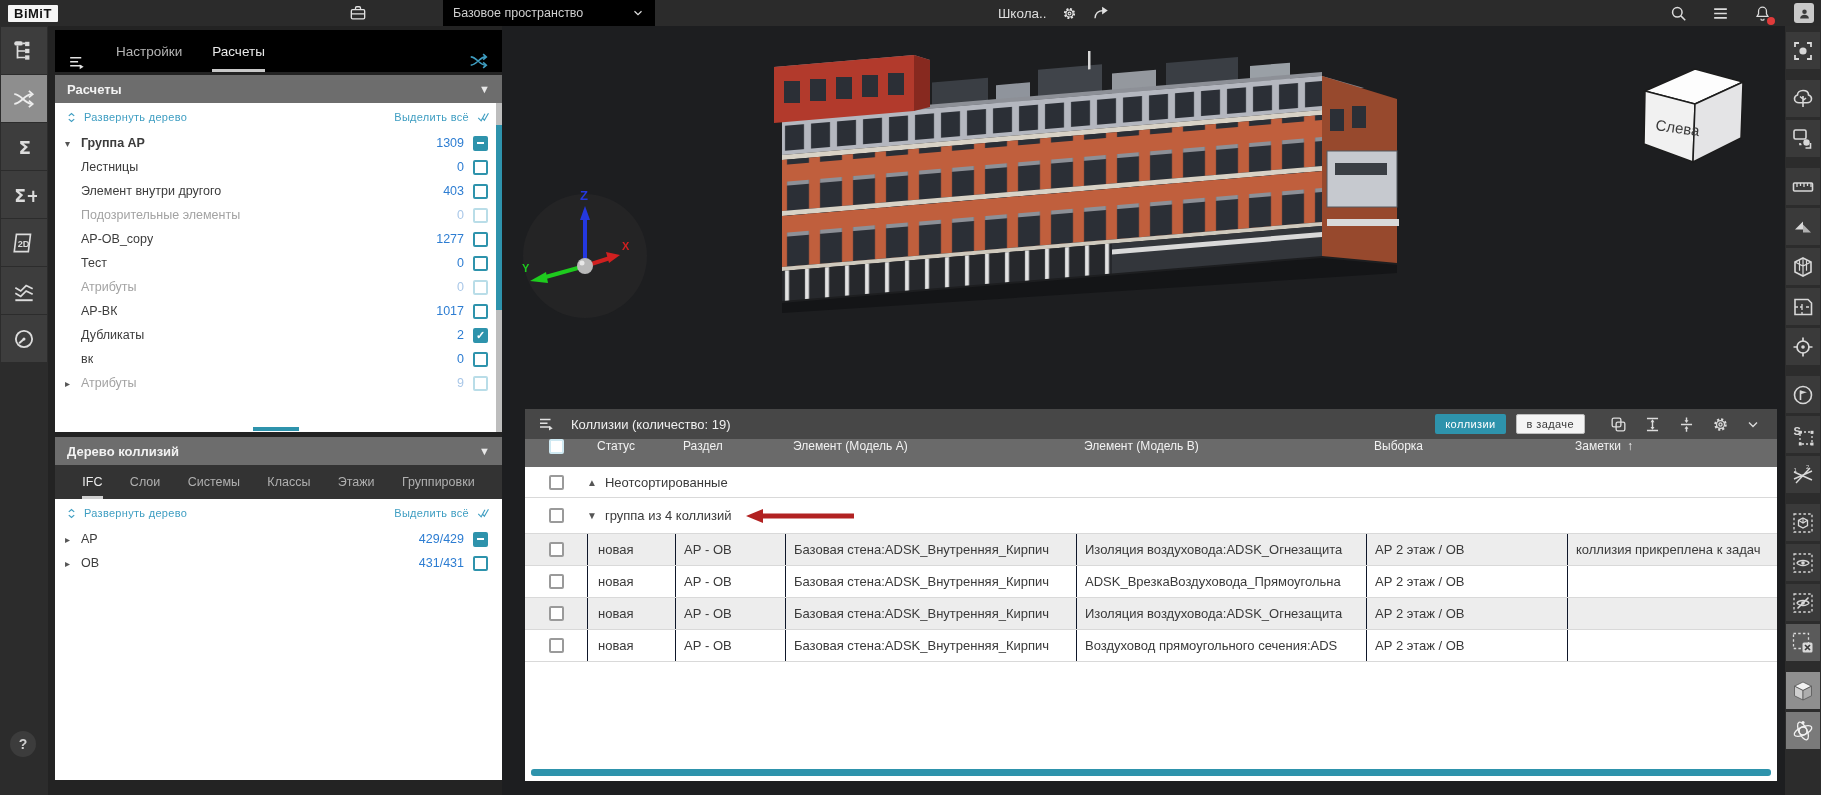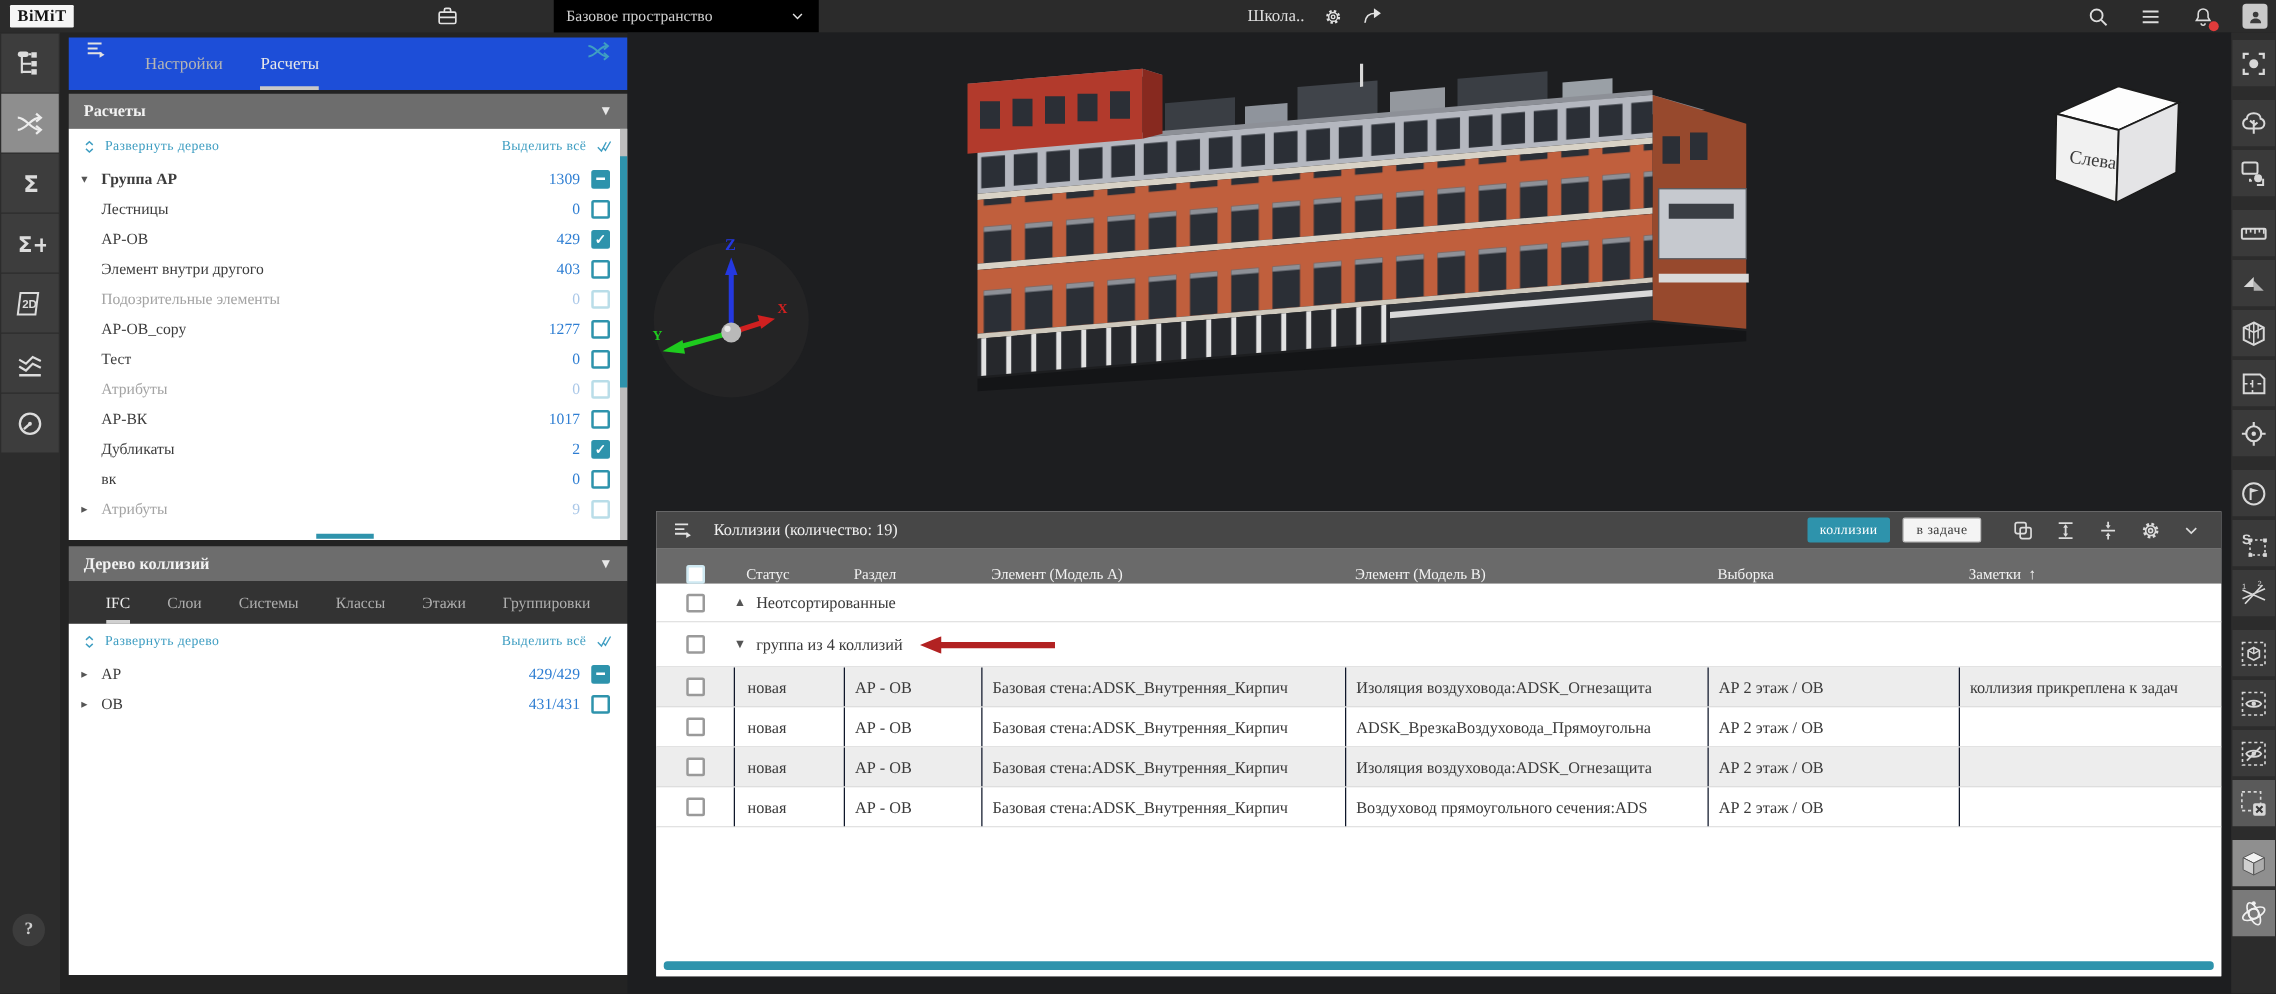--- a/index.html
+++ b/index.html
@@ -1,18 +1,18 @@
 <!DOCTYPE html>
 <html><head>
 <meta charset="utf-8">
 <style>
   html,body{margin:0;padding:0;background:#232323;}
   *{box-sizing:border-box;}
   .app{position:relative;width:1821px;height:795px;overflow:hidden;background:#232323;
-       font-family:Liberation Serif, serif;color:#3a3a3a;}
+       font-family:Liberation Sans, sans-serif;color:#3a3a3a;}
   svg{display:block;}
   .ico{color:#e2e2e2;}
 
   
   .topbar{position:absolute;left:0;top:0;width:1821px;height:26px;background:#2b2b2b;
           display:flex;align-items:center;}
   .logo{margin-left:8px;background:#f5f5f5;color:#111;font-weight:bold;font-size:13px;
         padding:1px 6px;border-radius:1px;letter-spacing:.5px;}
   .tb-brief{position:absolute;left:348px;top:3px;}
   .workspace{position:absolute;left:443px;top:0;height:26px;width:212px;background:#000000;
@@ -27,21 +27,21 @@
 
   
   .lstrip{position:absolute;left:0;top:26px;width:48px;height:769px;background:#2c2c2c;}
   .lcell{width:46px;height:47px;margin:1px;background:#3d3d3d;display:flex;align-items:center;justify-content:center;color:#dcdcdc;}
   .lcell.active{background:#8e8e8e;color:#ececec;}
   .help{position:absolute;left:10px;top:731px;width:26px;height:26px;border-radius:50%;background:#3c3c3c;
         color:#cfcfcf;display:flex;align-items:center;justify-content:center;font-size:14px;font-weight:bold;}
 
   
   .lpanel{position:absolute;left:55px;top:30px;width:447px;height:751px;display:flex;flex-direction:column;}
-  .ptabs{height:42px;background:#1d4ed8;display:flex;align-items:flex-start;padding:0 12px;flex:none;}
+  .ptabs{height:42px;background:#000000;display:flex;align-items:flex-end;padding:0 12px;flex:none;}
   .ptab{font-size:13.5px;color:#b5b5b5;margin-left:30px;height:42px;display:flex;align-items:center;border-bottom:3px solid transparent;padding-top:3px;}
   .ptab.active{color:#e8e8e8;border-bottom-color:#c8c8c8;}
   .sechead{height:28px;background:#6d6d6d;color:#f2f2f2;font-size:13px;font-weight:bold;
            display:flex;align-items:center;padding:0 12px;flex:none;margin-top:3px;}
   .sechead .drop{margin-left:auto;font-size:11px;color:#e8e8e8;}
   .whitebox{background:#fff;flex:none;position:relative;overflow:hidden;}
   .calcbox{height:329px;}
   .ctrl{height:28px;display:flex;align-items:center;padding:0 10px;gap:6px;font-size:11px;color:#3f9ec2;letter-spacing:.3px;}
   .ctrl .sp{flex:1;}
   .trow{height:24px;display:flex;align-items:center;padding:0 14px 0 10px;font-size:12.5px;color:#3c3c3c;}
@@ -72,21 +72,21 @@
   .vcube{position:absolute;right:28px;top:28px;}
 
   
   .cpanel{position:absolute;left:525px;top:409px;width:1252px;height:372px;background:#fff;display:flex;flex-direction:column;}
   .ctool{height:30px;background:#474747;display:flex;align-items:center;padding:0 12px;gap:10px;flex:none;}
   .ctitle{color:#f0f0f0;font-size:13px;margin-left:6px;margin-right:auto;}
   .cbtn{height:20px;padding:0 10px;font-size:11px;border-radius:2px;display:flex;align-items:center;letter-spacing:.4px;}
   .cbtn.teal{background:#2e93ac;color:#fff;}
   .cbtn.white{background:#f4f4f4;color:#3a3a3a;border:1px solid #bdbdbd;}
   .ctool-icons{display:flex;align-items:center;gap:15px;margin-left:14px;color:#dcdcdc;padding-right:4px;}
-  .thead{height:28px;background:#6a6a6a;display:flex;align-items:flex-end;color:#f2f2f2;font-size:12px;flex:none;}
+  .thead{height:28px;background:#6a6a6a;display:flex;align-items:flex-start;color:#f2f2f2;font-size:12px;flex:none;}
   .c0{width:62px;display:flex;justify-content:center;flex:none;}
   .c1{width:75px;flex:none;padding-left:10px;}
   .c2{width:110px;flex:none;padding-left:8px;margin-left:13px;}
   .c3{width:291px;flex:none;padding-left:8px;white-space:nowrap;overflow:hidden;}
   .c4{width:290px;flex:none;padding-left:8px;white-space:nowrap;overflow:hidden;}
   .c5{width:201px;flex:none;padding-left:8px;white-space:nowrap;overflow:hidden;}
   .c6{flex:1;padding-left:8px;display:flex;align-items:center;gap:6px;white-space:nowrap;overflow:hidden;}
   .cb.tb{border-color:#9a9a9a;}
   .cb.hd{border-color:#cfe9f2;}
   .grow{height:31px;display:flex;align-items:center;border-bottom:1px solid #d9d9d9;font-size:13px;flex:none;background:#fff;}
@@ -410,26 +410,20 @@
             <span class="caret">▾</span>
             <span class="tlabel bold">Группа АР</span>
             <span class="tnum">1309</span>
             <span class="cb indeterminate"></span>
           </div>
           <div class="trow">
             <span class="caret"></span>
             <span class="tlabel">Лестницы</span>
             <span class="tnum">0</span>
             <span class="cb unchecked"></span>
-          </div>
-          <div class="trow">
-            <span class="caret"></span>
-            <span class="tlabel">АР-ОВ</span>
-            <span class="tnum">429</span>
-            <span class="cb checked"></span>
           </div>
           <div class="trow">
             <span class="caret"></span>
             <span class="tlabel">Элемент внутри другого</span>
             <span class="tnum">403</span>
             <span class="cb unchecked"></span>
           </div>
           <div class="trow dis">
             <span class="caret"></span>
             <span class="tlabel">Подозрительные элементы</span>

